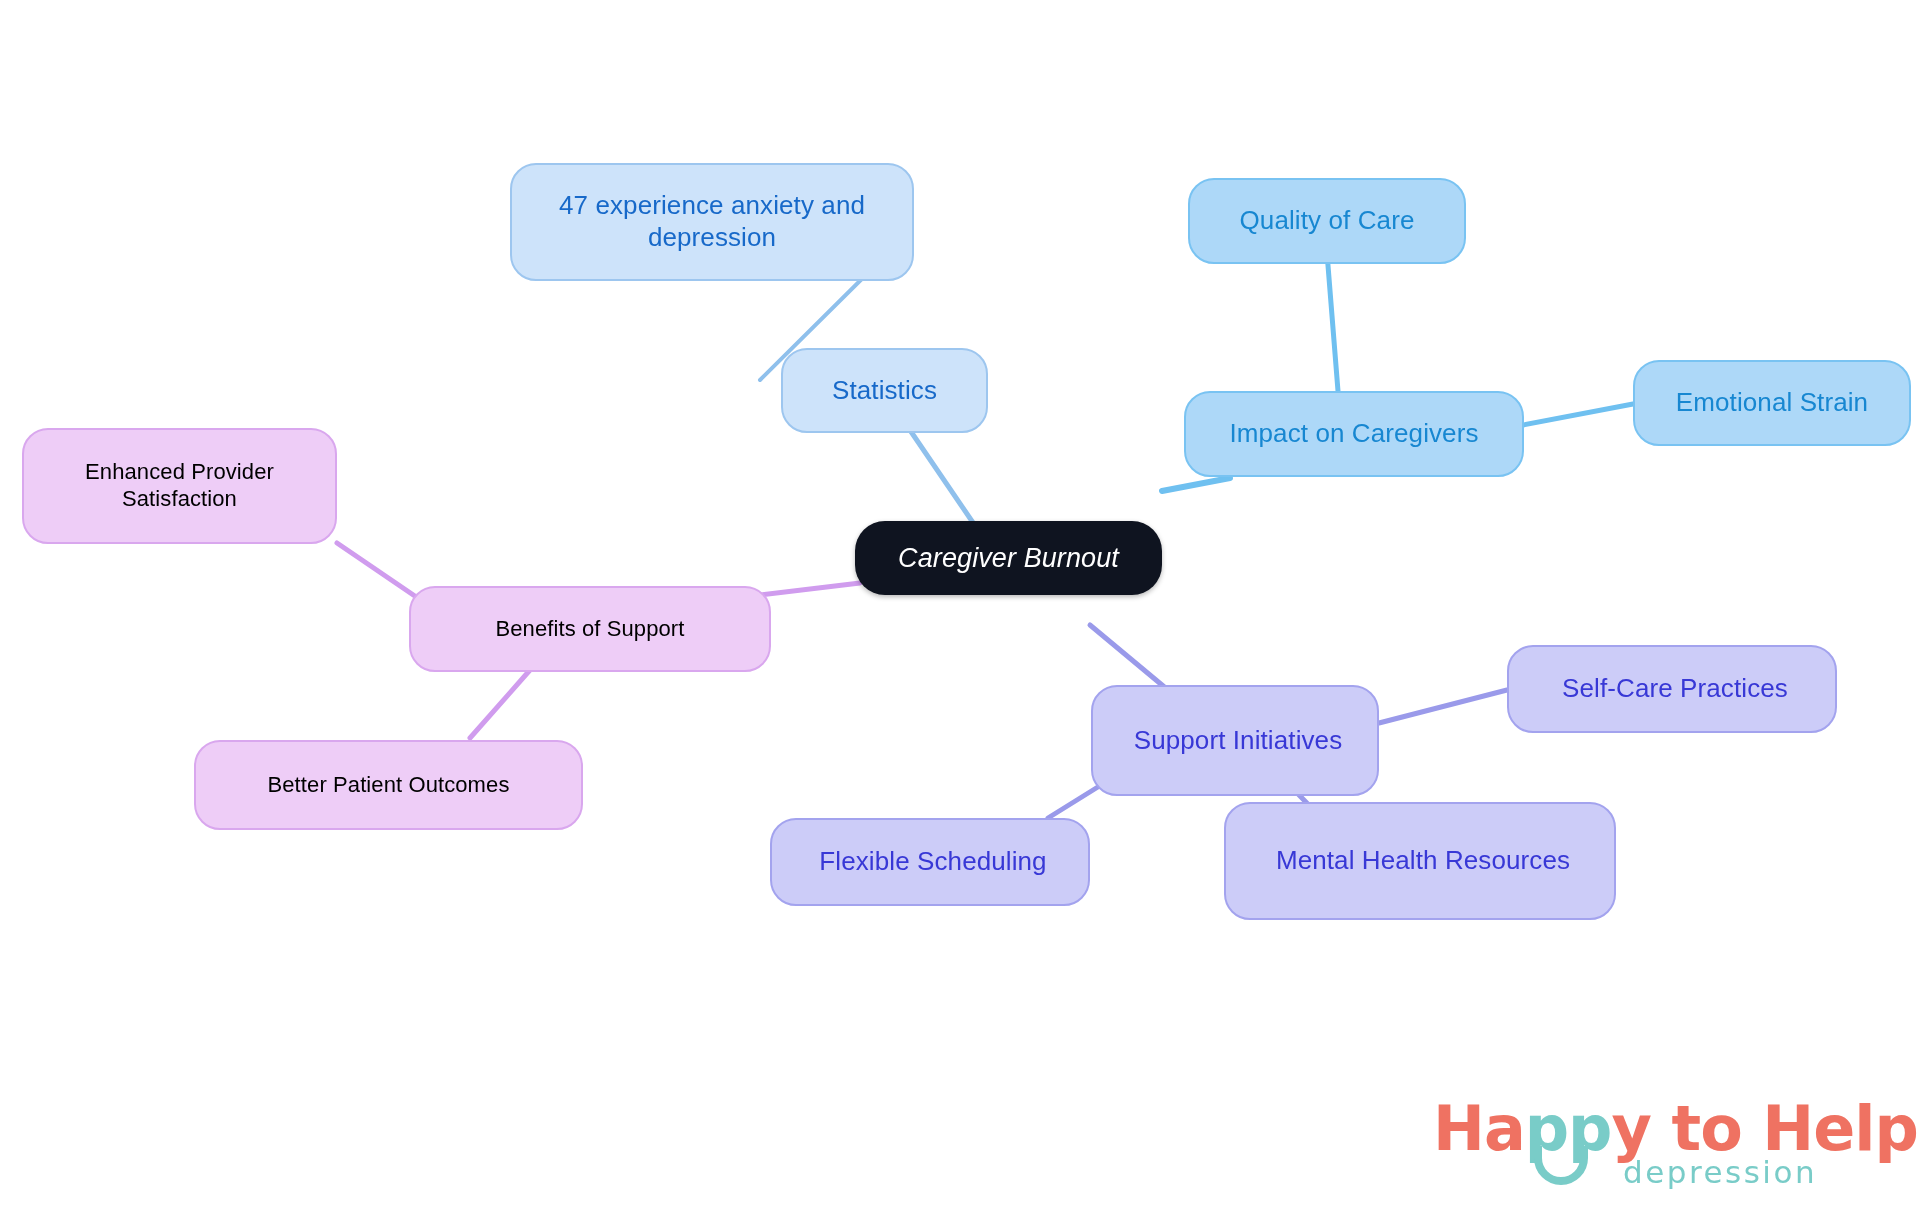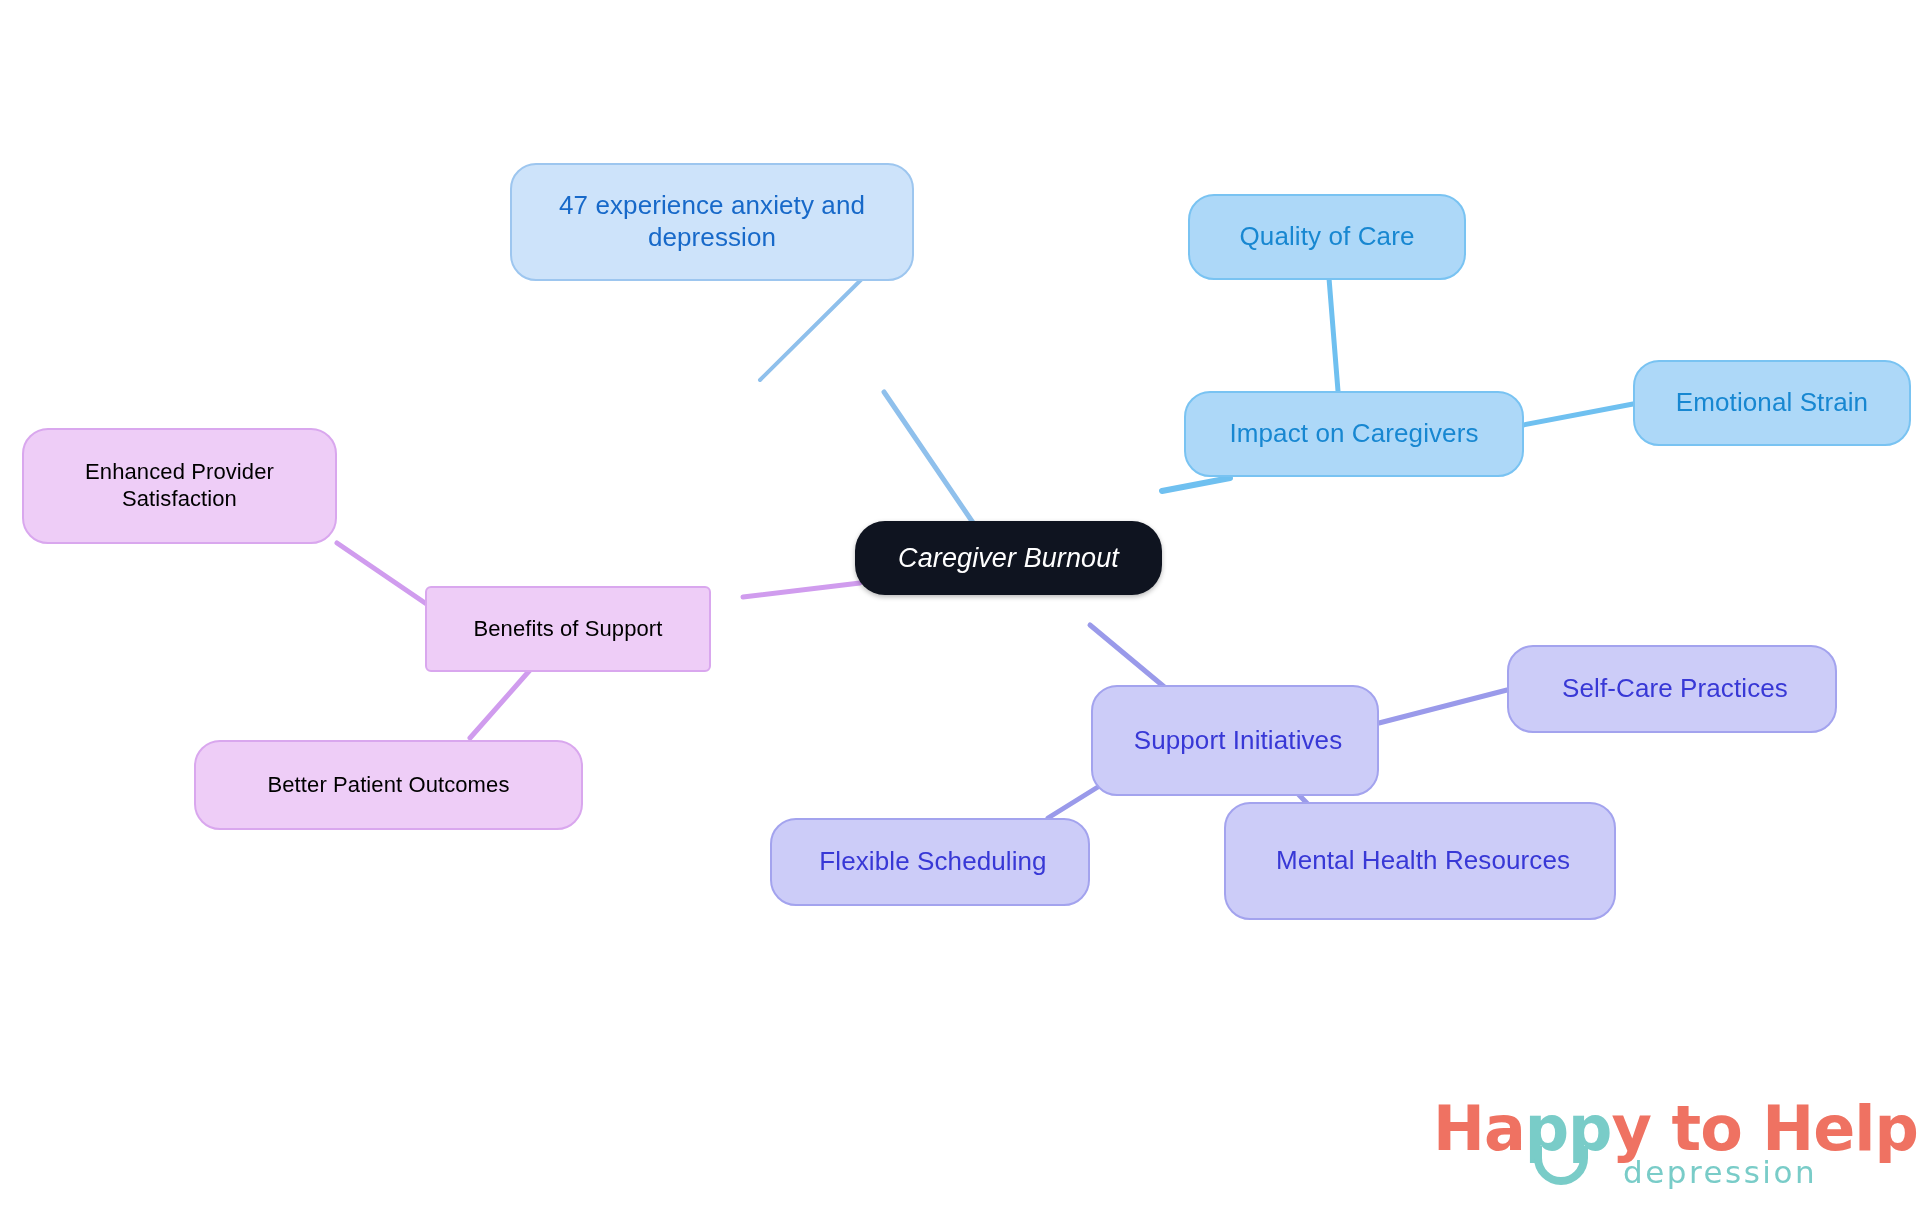--- a/index.html
+++ b/index.html
@@ -136,31 +136,32 @@
     <line x1="1379" y1="723" x2="1507" y2="690" stroke="#9a9aea" stroke-width="5" stroke-linecap="round"></line>
     <line x1="1122" y1="772" x2="1048" y2="818" stroke="#9a9aea" stroke-width="5" stroke-linecap="round"></line>
     <line x1="1277" y1="772" x2="1350" y2="848" stroke="#9a9aea" stroke-width="5" stroke-linecap="round"></line>
   </svg>
 
   <div class="node root" style="left:855px; top:521px; width:307px; height:74px;font-style:italic;">Caregiver Burnout</div>
 
   <div class="node stat" style="left:510px; top:139px; width:404px; height:118px;margin-top:24px;">47 experience anxiety and
 depression</div>
 
+  <div class="node stat" style="left:781px; top:348px; width:207px; height:85px;">Statistics</div>
 
-  <div class="node impact" style="left:1188px; top:194px; width:278px; height:86px;">Quality of Care</div>
+  <div class="node impact" style="left:1188px; top:178px; width:278px; height:86px;">Quality of Care</div>
 
   <div class="node impact" style="left:1184px; top:391px; width:340px; height:86px;">Impact on Caregivers</div>
 
   <div class="node impact" style="left:1633px; top:360px; width:278px; height:86px;">Emotional Strain</div>
 
   <div class="node benefit" style="left:22px; top:428px; width:315px; height:116px;">Enhanced Provider
 Satisfaction</div>
 
-  <div class="node benefit" style="left:425px; top:586px; width:286px; height:86px;border-radius:6px;">Benefits of Support</div>
+  <div class="node benefit" style="left:409px; top:586px; width:362px; height:86px;">Benefits of Support</div>
 
   <div class="node benefit" style="left:194px; top:740px; width:389px; height:90px;">Better Patient Outcomes</div>
 
   <div class="node support" style="left:1091px; top:685px; width:288px; height:111px;">Support Initiatives</div>
 
   <div class="node support" style="left:1507px; top:645px; width:330px; height:88px;">Self-Care Practices</div>
 
   <div class="node support" style="left:770px; top:818px; width:320px; height:88px;">Flexible Scheduling</div>
 
   <div class="node support" style="left:1224px; top:802px; width:392px; height:118px;">Mental Health Resources</div>

